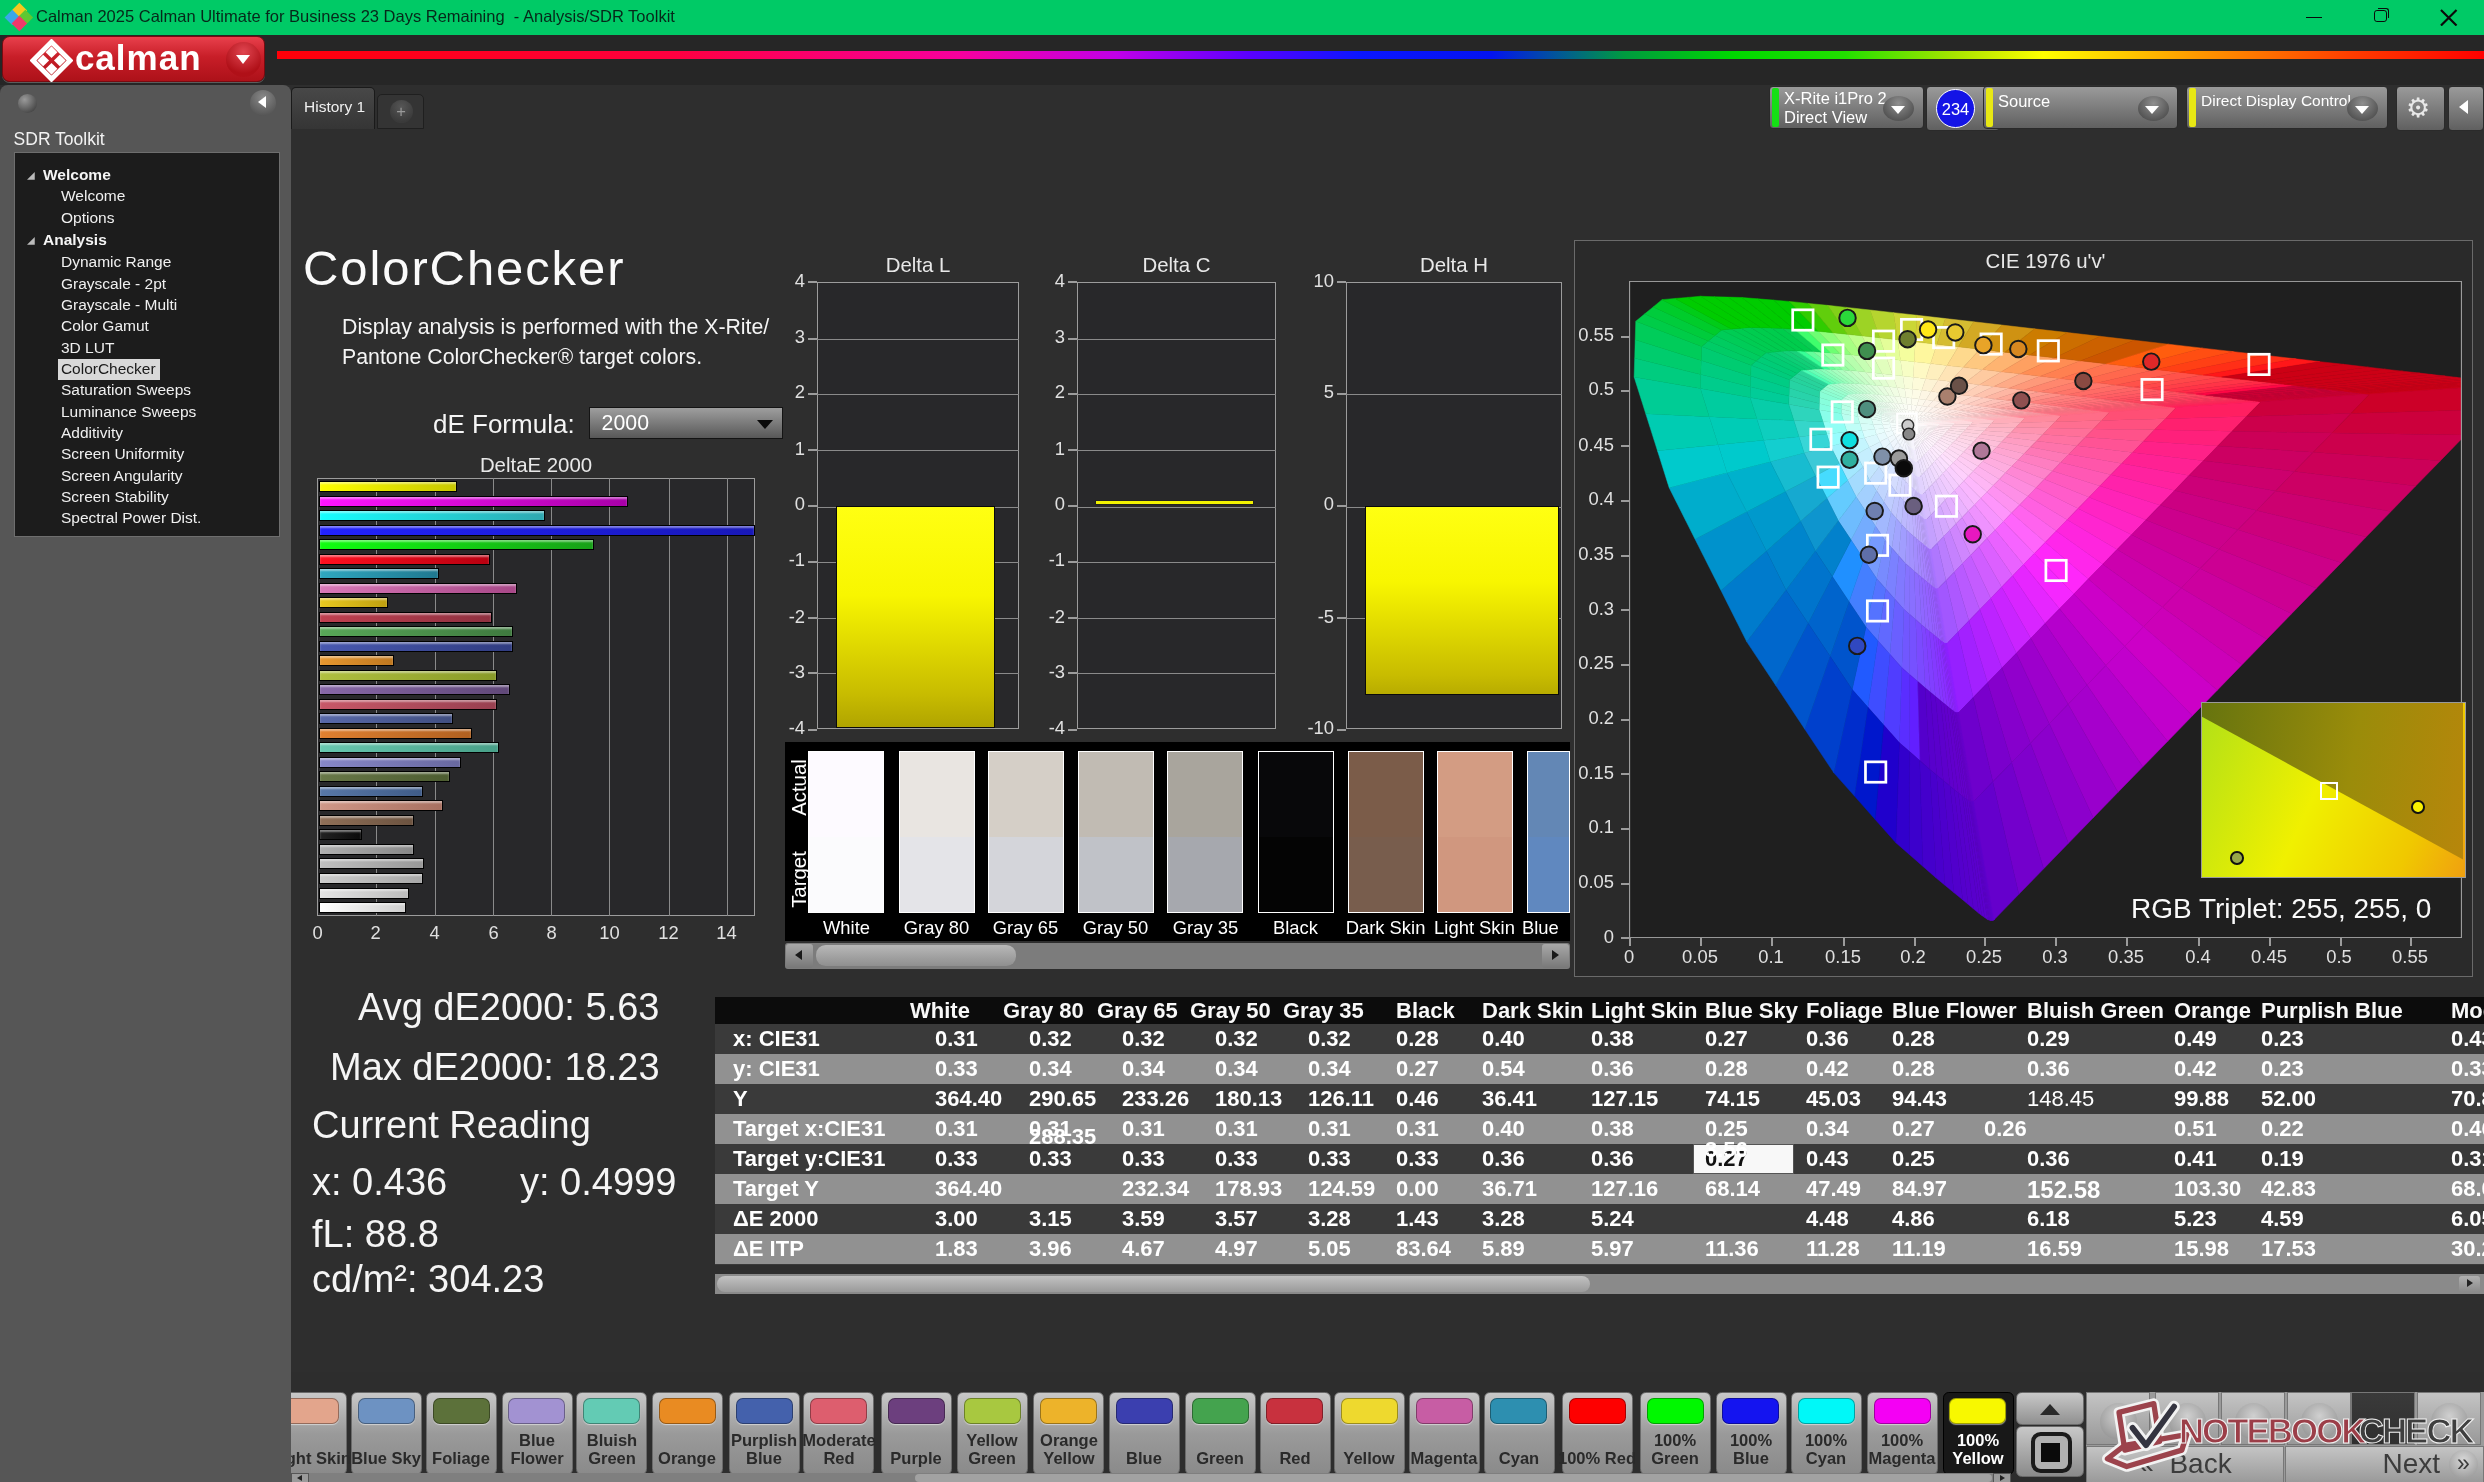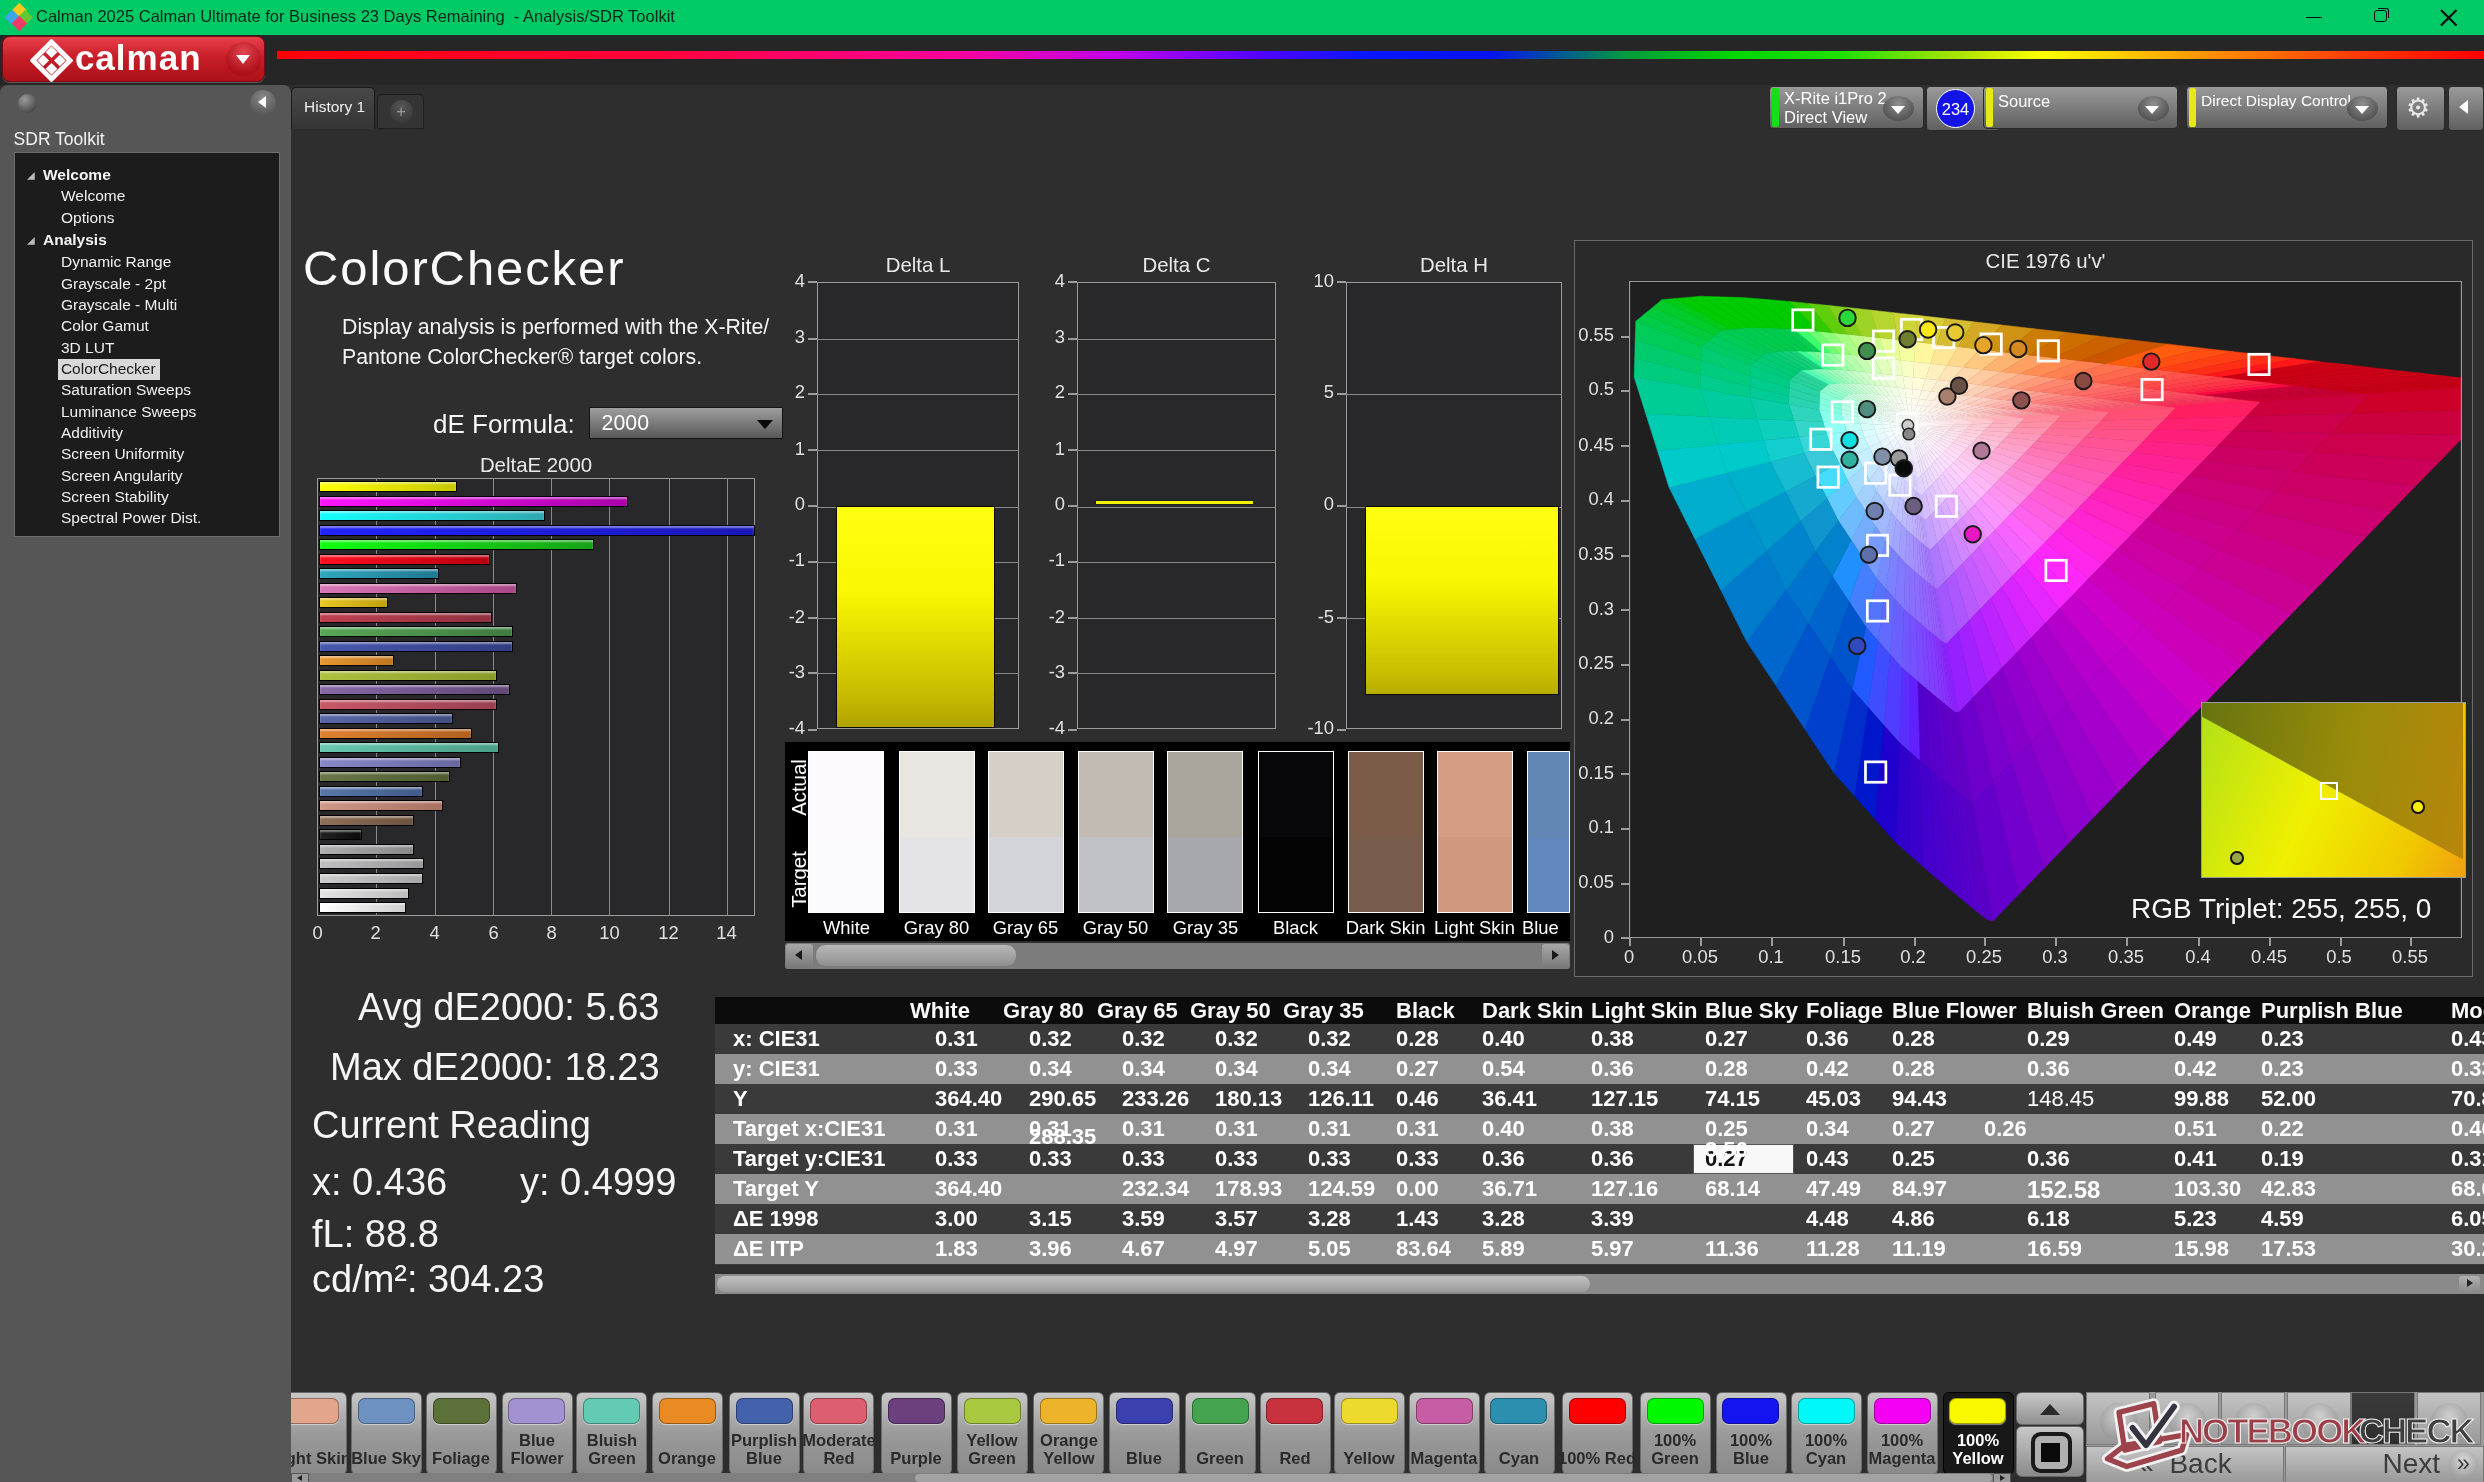--- a/index.html
+++ b/index.html
@@ -1859,29 +1859,29 @@
 <div class="tx" style="left:1482px;top:1176px;font-size:22px;font-weight:bold;color:#fff;">36.71</div>
 <div class="tx" style="left:1591px;top:1176px;font-size:22px;font-weight:bold;color:#fff;">127.16</div>
 <div class="tx" style="left:1705px;top:1176px;font-size:22px;font-weight:bold;color:#fff;">68.14</div>
 <div class="tx" style="left:1806px;top:1176px;font-size:22px;font-weight:bold;color:#fff;">47.49</div>
 <div class="tx" style="left:1892px;top:1176px;font-size:22px;font-weight:bold;color:#fff;">84.97</div>
 <div class="tx" style="left:2027px;top:1176px;font-size:24px;font-weight:bold;color:#fff;">152.58</div>
 <div class="tx" style="left:2174px;top:1176px;font-size:22px;font-weight:bold;color:#fff;">103.30</div>
 <div class="tx" style="left:2261px;top:1176px;font-size:22px;font-weight:bold;color:#fff;">42.83</div>
 <div class="tx" style="left:2451px;top:1176px;font-size:22px;font-weight:bold;color:#fff;">68.05</div>
 <div class="ab" style="left:715px;top:1204px;width:1769px;height:30px;background:#3a3a3a;"></div>
-<div class="tx" style="left:733px;top:1206px;font-size:22px;font-weight:bold;color:#fff;">ΔE 1998</div>
+<div class="tx" style="left:733px;top:1206px;font-size:22px;font-weight:bold;color:#fff;">ΔE 2000</div>
 <div class="tx" style="left:935px;top:1206px;font-size:22px;font-weight:bold;color:#fff;">3.00</div>
 <div class="tx" style="left:1029px;top:1206px;font-size:22px;font-weight:bold;color:#fff;">3.15</div>
 <div class="tx" style="left:1122px;top:1206px;font-size:22px;font-weight:bold;color:#fff;">3.59</div>
 <div class="tx" style="left:1215px;top:1206px;font-size:22px;font-weight:bold;color:#fff;">3.57</div>
 <div class="tx" style="left:1308px;top:1206px;font-size:22px;font-weight:bold;color:#fff;">3.28</div>
 <div class="tx" style="left:1396px;top:1206px;font-size:22px;font-weight:bold;color:#fff;">1.43</div>
 <div class="tx" style="left:1482px;top:1206px;font-size:22px;font-weight:bold;color:#fff;">3.28</div>
-<div class="tx" style="left:1591px;top:1206px;font-size:22px;font-weight:bold;color:#fff;">3.39</div>
+<div class="tx" style="left:1591px;top:1206px;font-size:22px;font-weight:bold;color:#fff;">5.24</div>
 <div class="tx" style="left:1705px;top:1137px;font-size:22px;font-weight:bold;color:#fff;">3.56</div>
 <div class="tx" style="left:1806px;top:1206px;font-size:22px;font-weight:bold;color:#fff;">4.48</div>
 <div class="tx" style="left:1892px;top:1206px;font-size:22px;font-weight:bold;color:#fff;">4.86</div>
 <div class="tx" style="left:2027px;top:1206px;font-size:22px;font-weight:bold;color:#fff;">6.18</div>
 <div class="tx" style="left:2174px;top:1206px;font-size:22px;font-weight:bold;color:#fff;">5.23</div>
 <div class="tx" style="left:2261px;top:1206px;font-size:22px;font-weight:bold;color:#fff;">4.59</div>
 <div class="tx" style="left:2451px;top:1206px;font-size:22px;font-weight:bold;color:#fff;">6.05</div>
 <div class="ab" style="left:715px;top:1234px;width:1769px;height:30px;background:#919191;"></div>
 <div class="tx" style="left:733px;top:1236px;font-size:22px;font-weight:bold;color:#fff;">ΔE ITP</div>
 <div class="tx" style="left:935px;top:1236px;font-size:22px;font-weight:bold;color:#fff;">1.83</div>

